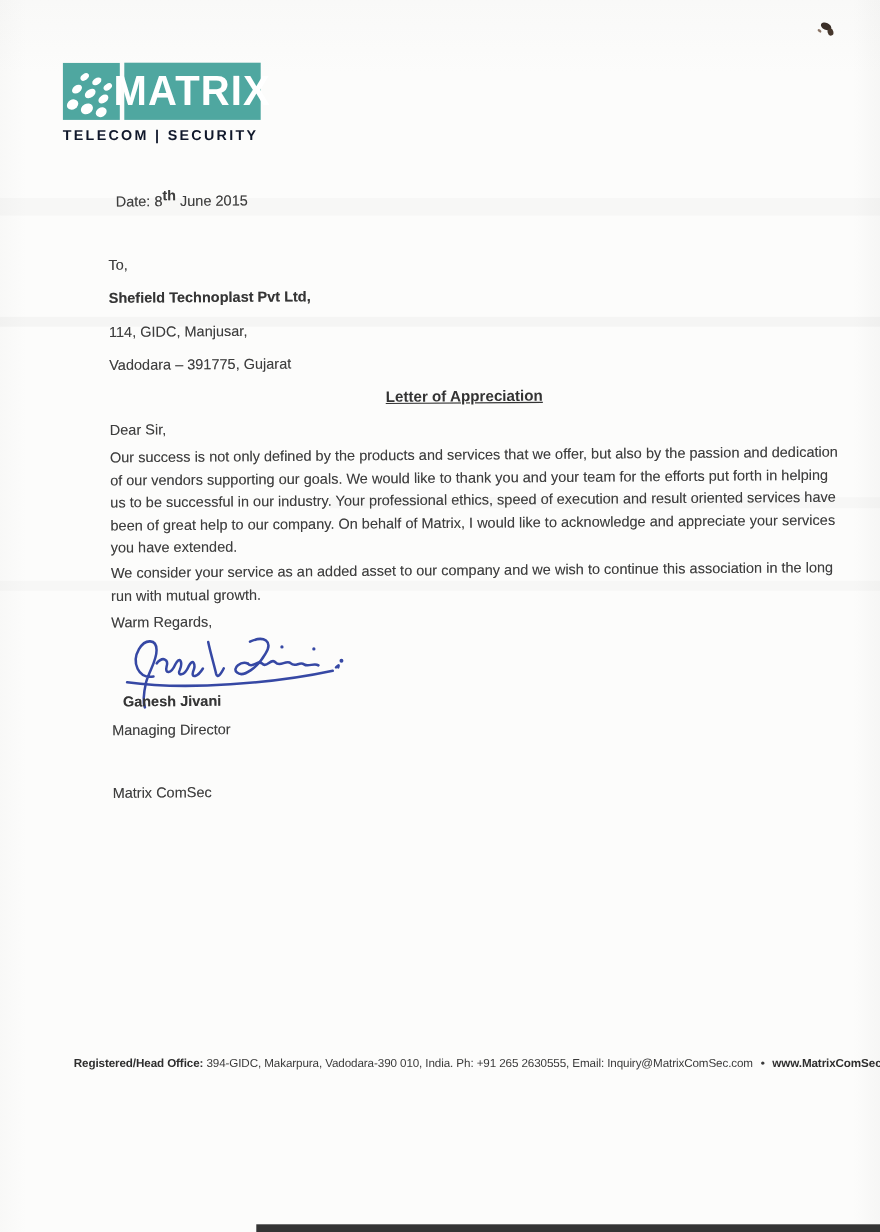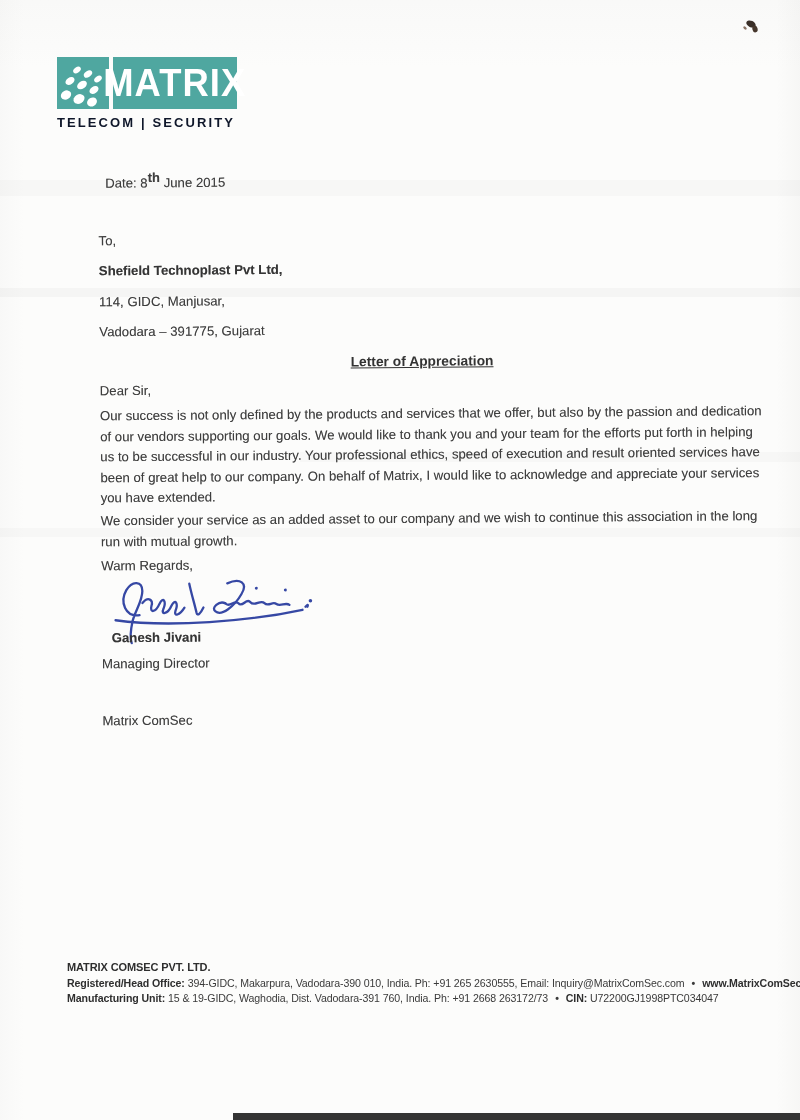--- a/index.html
+++ b/index.html
@@ -145,25 +145,19 @@
 
   <div class="sig-block">
     <div class="txt bold" style="left:100px;top:628px;margin-left:10px;">Ganesh Jivani</div>
     <div class="txt" style="left:100px;top:614px;margin-top:40px;">Managing Director</div>
     <div class="txt" style="left:100px;top:663px;margin-top:48px;">Matrix ComSec</div>
   </div>
 
 </div>
 
 <div class="footer">
-  <div class="frow fbold" style="font-size:11px;">MATRIX COMSEC PVT. LTD.</div>
   <div class="frow">
     <span class="fbold">Registered/Head Office:</span>
     <span>394-GIDC, Makarpura, Vadodara-390 010, India. Ph: +91 265 2630555, Email: Inquiry@MatrixComSec.com</span><span class="fbullet">•</span><span class="fbold">www.MatrixComSec.com</span>
-  </div>
-  <div class="frow">
-    <span class="fbold">Manufacturing Unit:</span>
-    <span>15 &amp; 19-GIDC, Waghodia, Dist. Vadodara-391 760, India. Ph: +91 2668 263172/73</span><span class="fbullet">•</span><span class="fbold">CIN:</span>
-    <span>U72200GJ1998PTC034047</span>
   </div>
 </div>
 
 <div class="bottom-bar"></div>
 
 </body></html>

